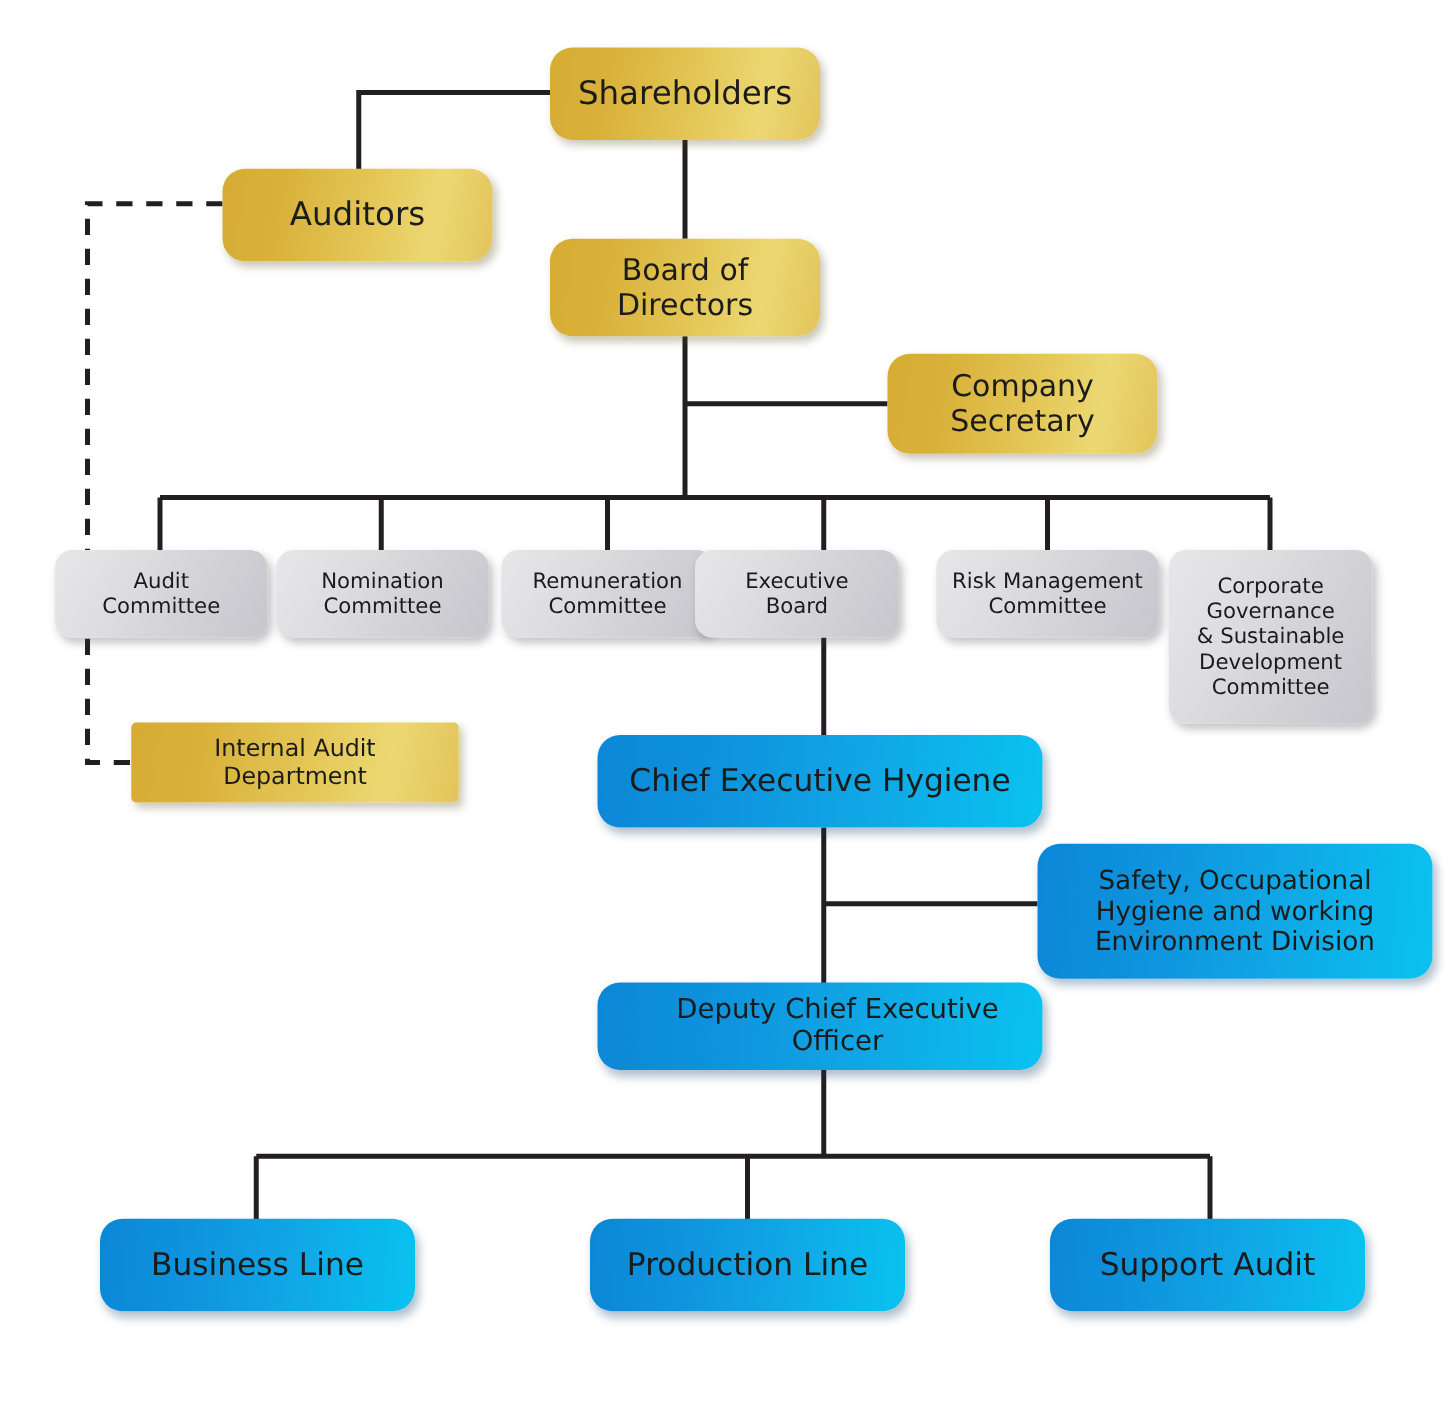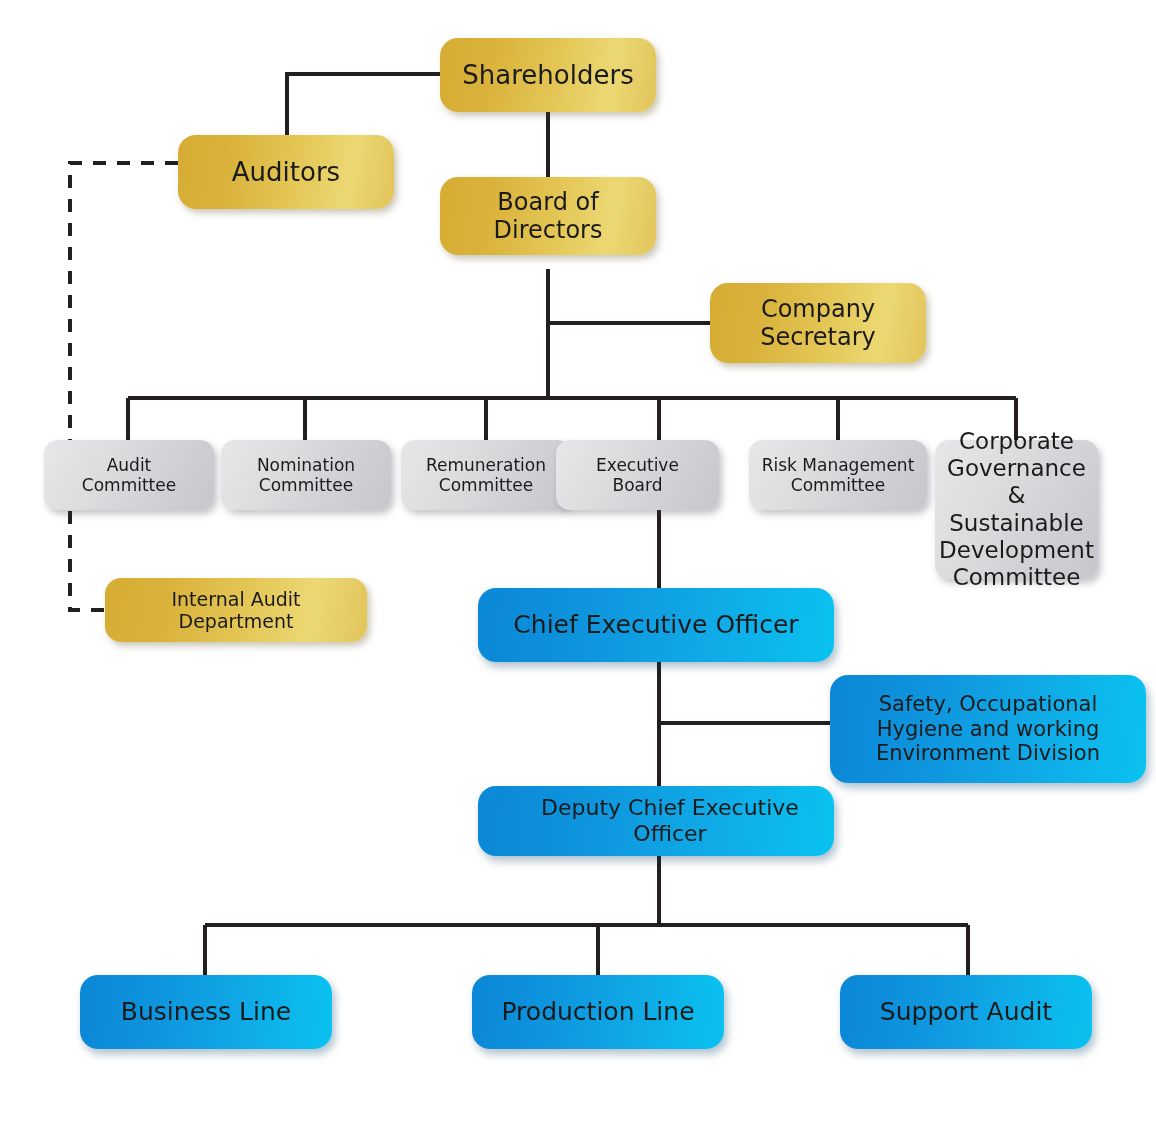--- a/index.html
+++ b/index.html
@@ -55,31 +55,31 @@
   }
   
   .blue {
     background: linear-gradient(95deg, #0b87d6 0%, #0e93dd 28%, #10a8e6 62%, #09c2f0 100%);
     box-shadow: 3px 5px 8px rgba(10,60,100,0.32);
   }
 
   
   #node-shareholders   { left: 440px; top: 38px;  width: 216px; height: 74px;  font-size: 26px; }
   #node-auditors       { left: 178px; top: 135px; width: 216px; height: 74px;  font-size: 26px; }
-  #node-board          { left: 440px; top: 177px; width: 216px; height: 78px;  font-size: 24px; }
+  #node-board          { left: 440px; top: 191px; width: 216px; height: 78px;  font-size: 24px; }
   #node-company-sec    { left: 710px; top: 283px; width: 216px; height: 80px;  font-size: 24px; }
 
   #node-audit-cmt      { left: 44px;  top: 440px; width: 170px; height: 70px;  font-size: 17px; border-radius: 14px; }
   #node-nomination-cmt { left: 221px; top: 440px; width: 170px; height: 70px;  font-size: 17px; border-radius: 14px; }
   #node-remuneration-cmt{left: 401px; top: 440px; width: 170px; height: 70px;  font-size: 17px; border-radius: 14px; }
   #node-exec-board     { left: 556px; top: 440px; width: 163px; height: 70px;  font-size: 17px; border-radius: 14px; }
   #node-risk-cmt       { left: 749px; top: 440px; width: 178px; height: 70px;  font-size: 17px; border-radius: 14px; }
-  #node-corp-gov-cmt   { left: 935px; top: 440px; width: 163px; height: 139px; font-size: 23px; border-radius: 14px; }
-
-  #node-internal-audit { left: 105px; top: 578px; width: 262px; height: 64px;  font-size: 19px; border-radius: 16px; }
+  #node-corp-gov-cmt   { left: 935px; top: 440px; width: 163px; height: 139px; font-size: 17px; border-radius: 14px; }
+
+  #node-internal-audit { left: 105px; top: 578px; width: 262px; height: 64px;  font-size: 19px; border-radius: 4px; }
 
   #node-ceo            { left: 478px; top: 588px; width: 356px; height: 74px;  font-size: 25px; }
   #node-safety         { left: 830px; top: 675px; width: 316px; height: 108px; font-size: 21px; }
   #node-deputy-ceo     { left: 478px; top: 786px; width: 356px; height: 70px;  font-size: 22px; padding-left: 28px; }
 
   #node-business-line  { left: 80px;  top: 975px; width: 252px; height: 74px;  font-size: 25px; }
   #node-production-line{ left: 472px; top: 975px; width: 252px; height: 74px;  font-size: 25px; }
   #node-support-line   { left: 840px; top: 975px; width: 252px; height: 74px;  font-size: 25px; }
 </style>
 </head>
@@ -174,21 +174,21 @@
 
   <div class="node grey" id="node-corp-gov-cmt">
     <span class="node-label">Corporate
 Governance
 &amp; Sustainable
 Development
 Committee</span>
   </div>
 
   <div class="node blue" id="node-ceo">
-    <span class="node-label">Chief Executive Officer</span>
+    <span class="node-label">Chief Executive Hygiene</span>
   </div>
 
   <div class="node blue" id="node-safety">
     <span class="node-label">Safety, Occupational
 Hygiene and working
 Environment Division</span>
   </div>
 
   <div class="node blue" id="node-deputy-ceo">
     <span class="node-label">Deputy Chief Executive Officer</span>

